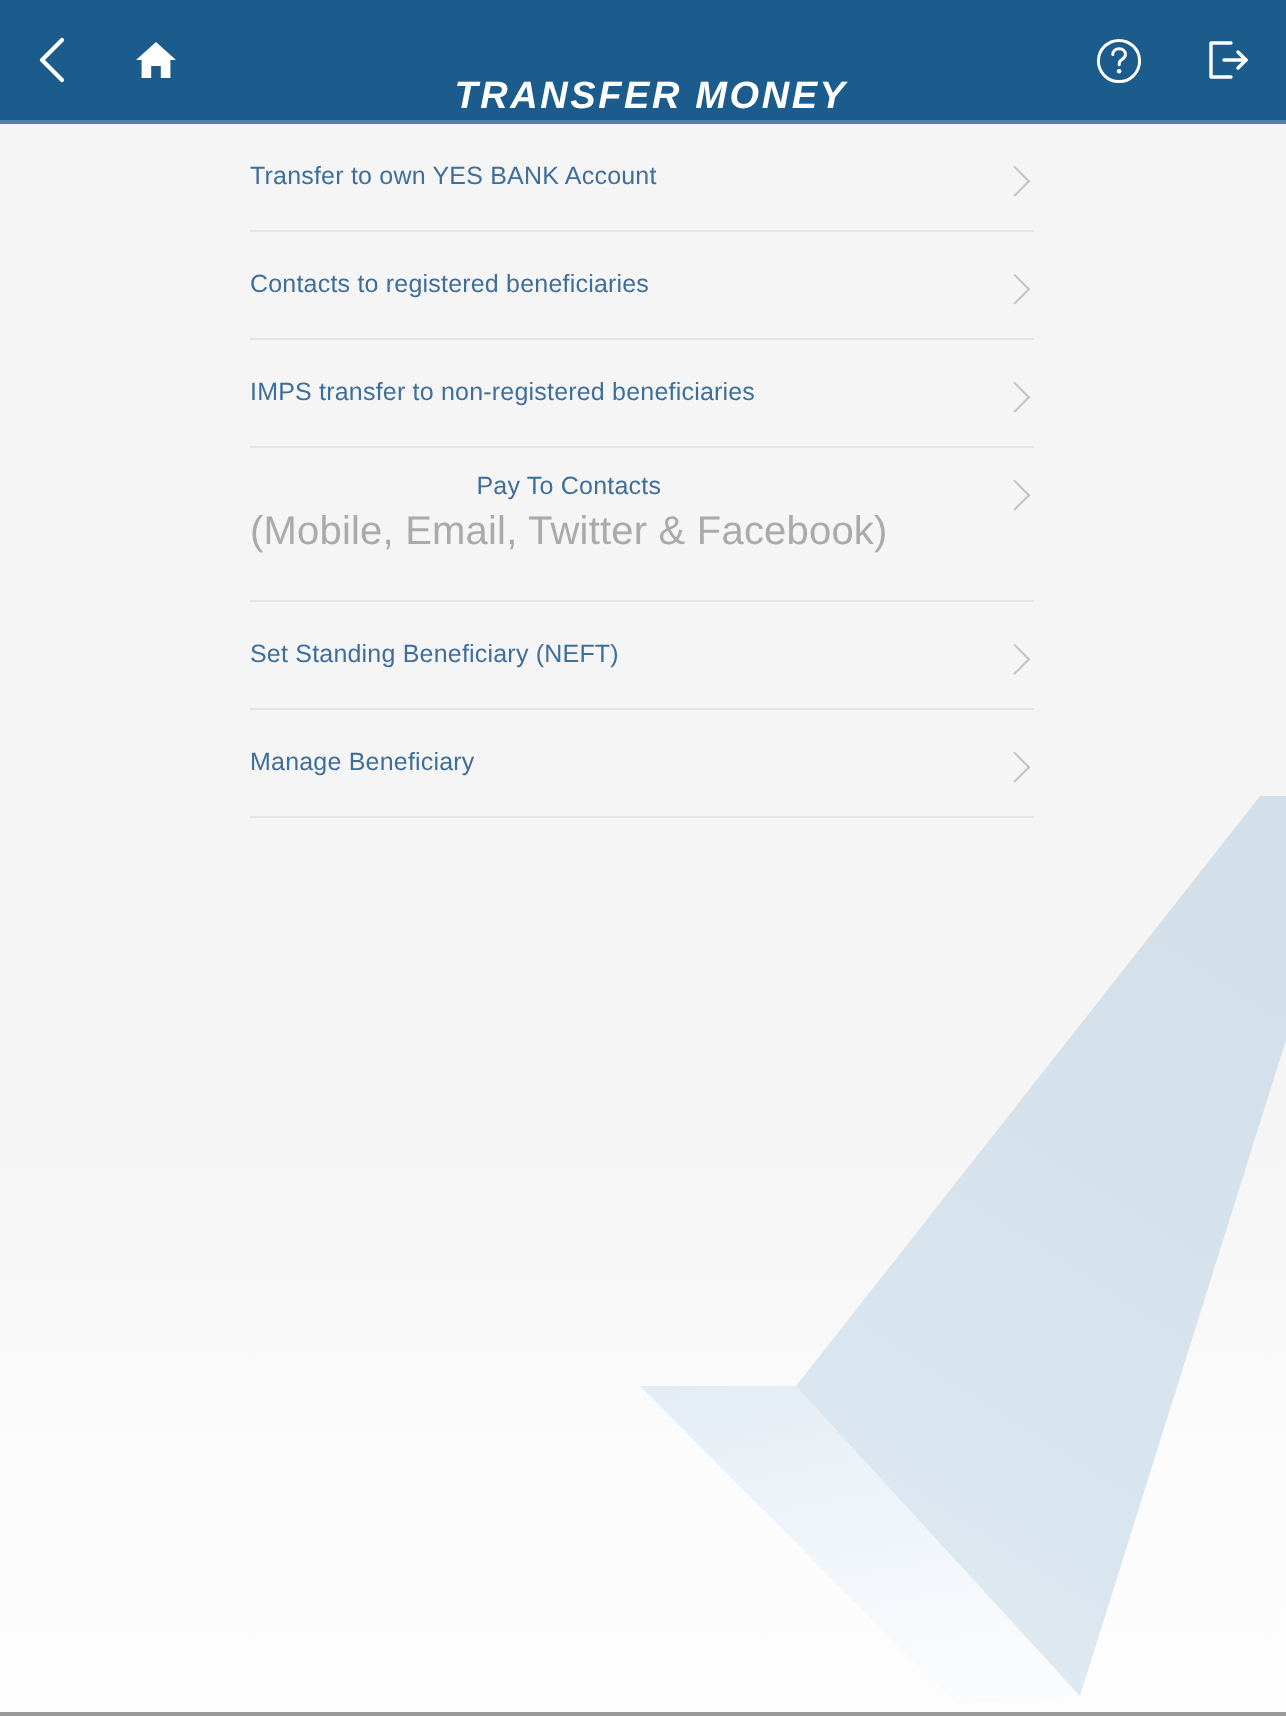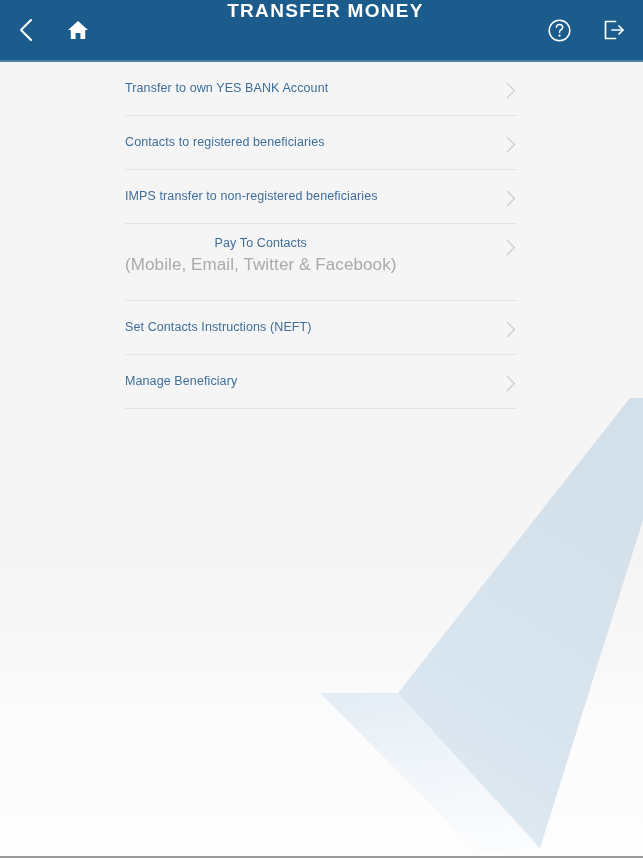--- a/index.html
+++ b/index.html
@@ -32,22 +32,23 @@
   
   .header {
     position: absolute;
     top: 0; left: 0;
     width: 643px;
     height: 62px;
     background: #1b5c8c;
     border-bottom: 2px solid #4b82a8;
     box-sizing: border-box;
     display: flex;
-    align-items: flex-start;
+    align-items: flex-end;
     z-index: 5;
+    font-style: italic;
   }
   .hdr-btn {
     display: flex;
     align-items: center;
     justify-content: center;
     height: 60px;
     flex: 0 0 auto;
   }
   .hdr-back   { width: 52px; }
   .hdr-home   { width: 52px; }
@@ -87,21 +88,21 @@
   .row-double { height: 77px; align-items: flex-start; padding-top: 12px; text-align: center; }
 
   .row-label {
     color: #3f6e99;
     font-size: 12.5px;
     line-height: 1.25;
     letter-spacing: 0.1px;
   }
   .row-sub {
     color: #aaaaab;
-    font-size: 17px;
+    font-size: 20px;
     line-height: 1.25;
     letter-spacing: 0.1px;
     margin-top: 2px;
   }
   .row-texts { display: flex; flex-direction: column; }
 
   .chev {
     position: absolute;
     right: 8px;
     top: 50%;
@@ -208,21 +209,21 @@
     <div class="row row-double">
       <div class="row-texts">
         <div class="row-label">Pay To Contacts</div>
         <div class="row-sub">(Mobile, Email, Twitter &amp; Facebook)</div>
       </div>
       <span class="chev"></span>
     </div>
 
     <div class="row row-single">
       <div class="row-texts">
-        <div class="row-label">Set Contacts Instructions (NEFT)</div>
+        <div class="row-label">Set Standing Beneficiary (NEFT)</div>
       </div>
       <span class="chev"></span>
     </div>
 
     <div class="row row-single">
       <div class="row-texts">
         <div class="row-label">Manage Beneficiary</div>
       </div>
       <span class="chev"></span>
     </div>

